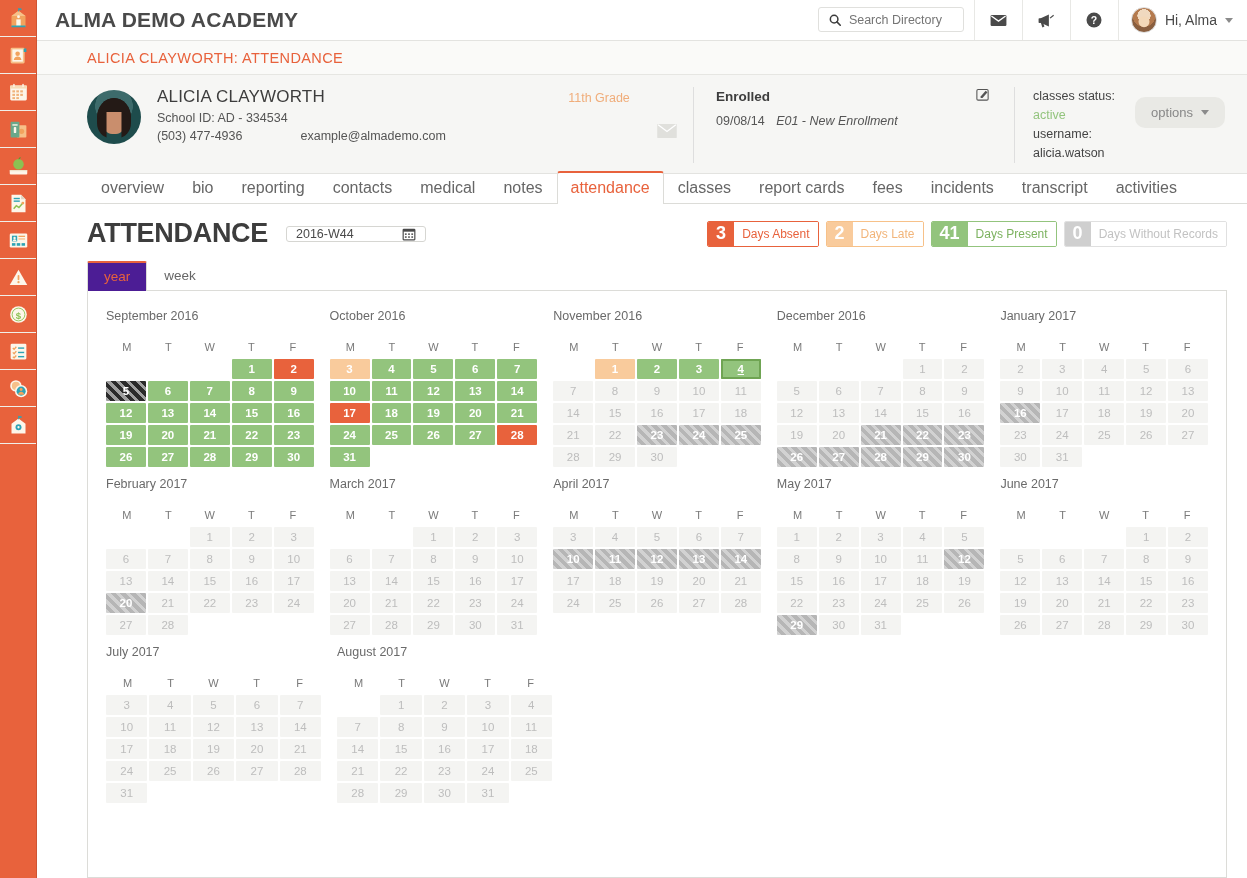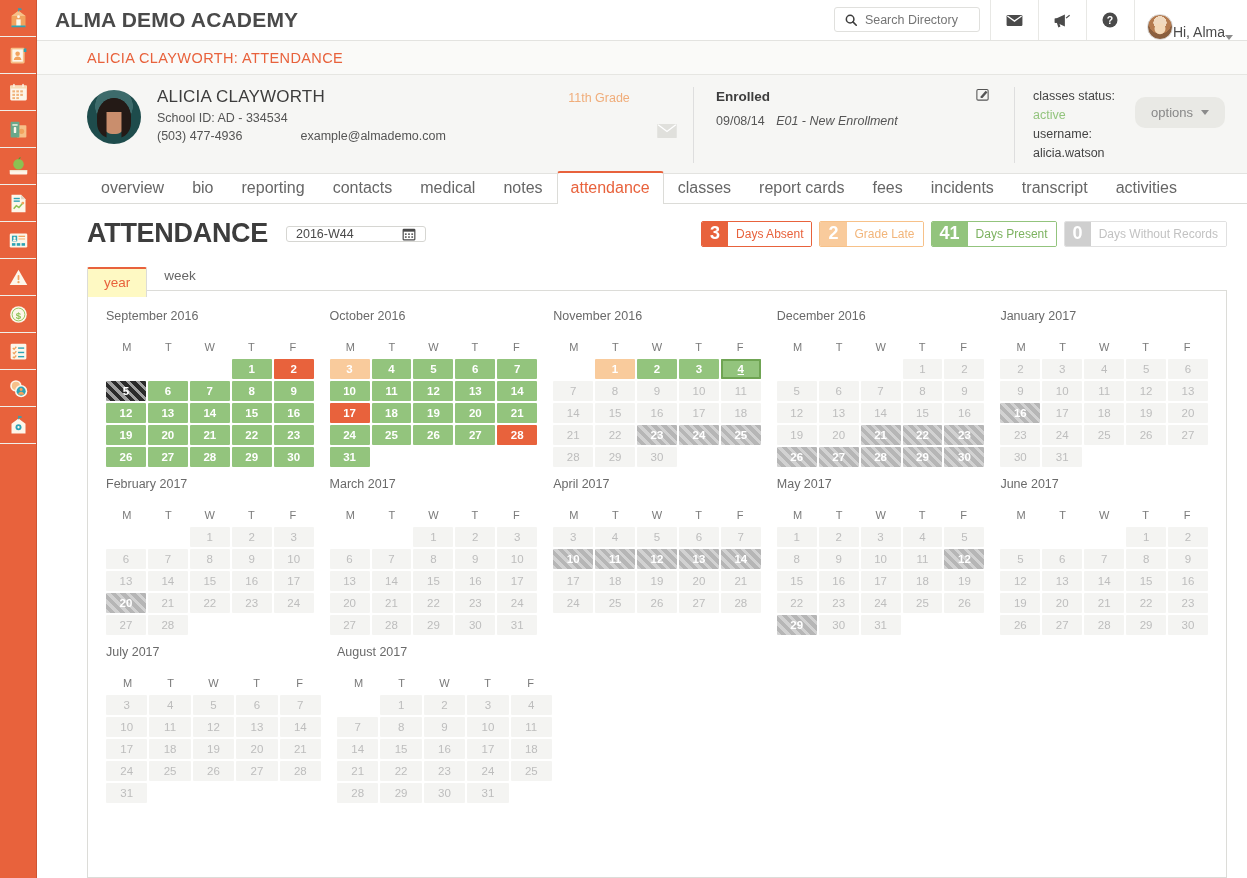--- a/index.html
+++ b/index.html
@@ -45,21 +45,21 @@
   }
   .searchbox input {
     border:none; outline:none; font-size:12.5px; color:#9b9b9b;
     width:105px; font-family:"Liberation Sans", sans-serif; background:transparent;
   }
   .icon-btn {
     width:48px; display:flex; align-items:center; justify-content:center;
     border-left:1px solid #e8e8e5; cursor:pointer; color:#555;
   }
   .userchip {
-    display:flex; align-items:flex-end; gap:0; padding:0 14px 0 12px;
+    display:flex; align-items:center; gap:8px; padding:0 14px 0 12px;
     border-left:1px solid #e8e8e5; cursor:pointer; color:#4a4a4a; font-size:14px;
   }
   .avatar-sm {
     width:26px;height:26px;border-radius:50%;
     background:radial-gradient(circle at 50% 32%, #f0d9bf 0 32%, #b47a4e 33% 55%, #8a5f3f 56% 100%);
     border:1px solid #ddd; overflow:hidden; position:relative;
   }
   .avatar-sm::after{
     content:""; position:absolute; left:50%; top:48%; width:11px;height:11px;
     border-radius:50%; background:#f3d8b8; transform:translate(-50%,-35%);
@@ -144,21 +144,21 @@
   .sum .num { font-size:18px; font-weight:bold; color:#fff; padding:0 8px; display:flex; align-items:center; justify-content:center; min-width:26px;}
   .sum .lbl { font-size:12px; display:flex; align-items:center; padding:0 8px; background:#fff; }
   .sum.absent { border-color:#e8623c; } .sum.absent .num{background:#e8623c;} .sum.absent .lbl{color:#e8623c;}
   .sum.late { border-color:#f7c189; } .sum.late .num{background:#f9cb9c;} .sum.late .lbl{color:#f2b57a;}
   .sum.present { border-color:#93c47d; } .sum.present .num{background:#93c47d;} .sum.present .lbl{color:#7cb25f;}
   .sum.none { border-color:#e0e0e0; } .sum.none .num{background:#cfcfcf;} .sum.none .lbl{color:#c2c2c2;}
 
   
   .subtabs { display:flex; padding-left:50px; margin-top:11px; align-items:flex-end; }
   .subtab { padding:6px 16px 7px; font-size:13.5px; color:#666; cursor:pointer; border:1px solid transparent; border-bottom:none;}
-  .subtab.active { color:#e8623c; border-color:#dcdcd8; border-top:2px solid #e8623c; background:#fef9c3; border-radius:2px 2px 0 0; position:relative; top:7px;text-align:right;}
+  .subtab.active { color:#e8623c; border-color:#dcdcd8; border-top:2px solid #e8623c; background:#4c1d95; border-radius:2px 2px 0 0; position:relative; top:1px;text-align:right;}
 
   
   .cal-wrap {
     margin:0 20px 0 50px; border:1px solid #dcdcd8; border-top:1px solid #dcdcd8;
     padding:10px 10px 14px 10px; flex:1; overflow:hidden; background:#fff;
   }
   .cal-row { display:flex; }
   .month { width:231px; padding:8px 8px 2px 8px; }
   .month-name { font-size:12.5px; color:#6a6a6a; margin-bottom:18px; }
   .dow { display:grid; grid-template-columns:repeat(5,1fr); margin-bottom:6px; }
@@ -446,21 +446,21 @@
             </g>
           </svg>
       </div>
       <div class="summary" id="summary">
           <div class="sum absent">
             <div class="num">3</div>
             <div class="lbl">Days Absent</div>
           </div>
           <div class="sum late">
             <div class="num">2</div>
-            <div class="lbl">Grade Late</div>
+            <div class="lbl">Days Late</div>
           </div>
           <div class="sum present">
             <div class="num">41</div>
             <div class="lbl">Days Present</div>
           </div>
           <div class="sum none">
             <div class="num">0</div>
             <div class="lbl">Days Without Records</div>
           </div>
         </div>

